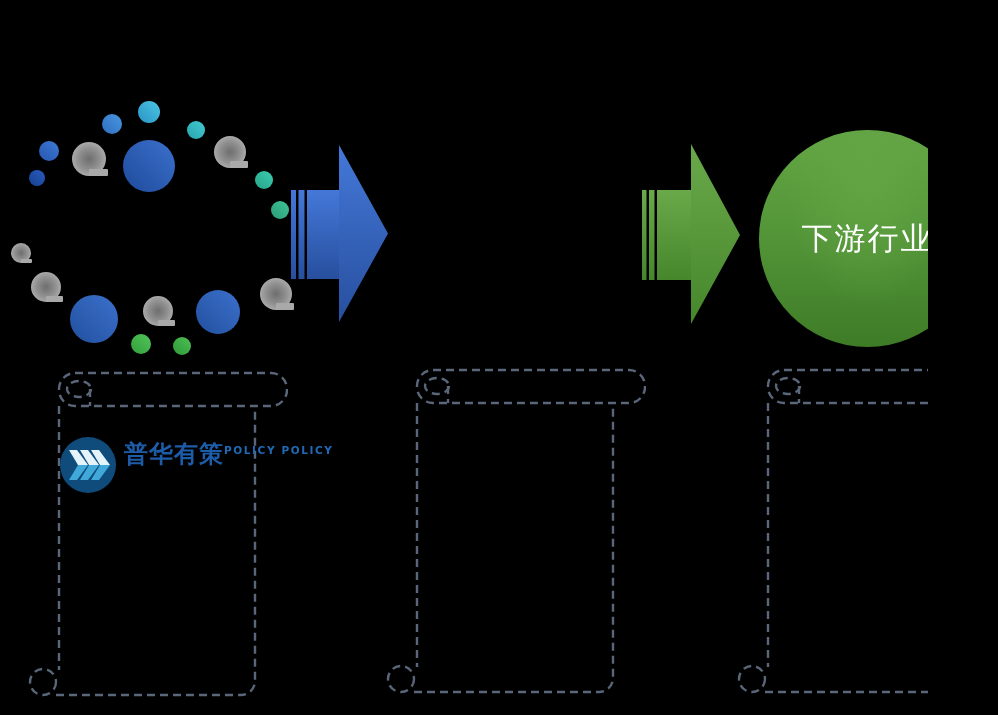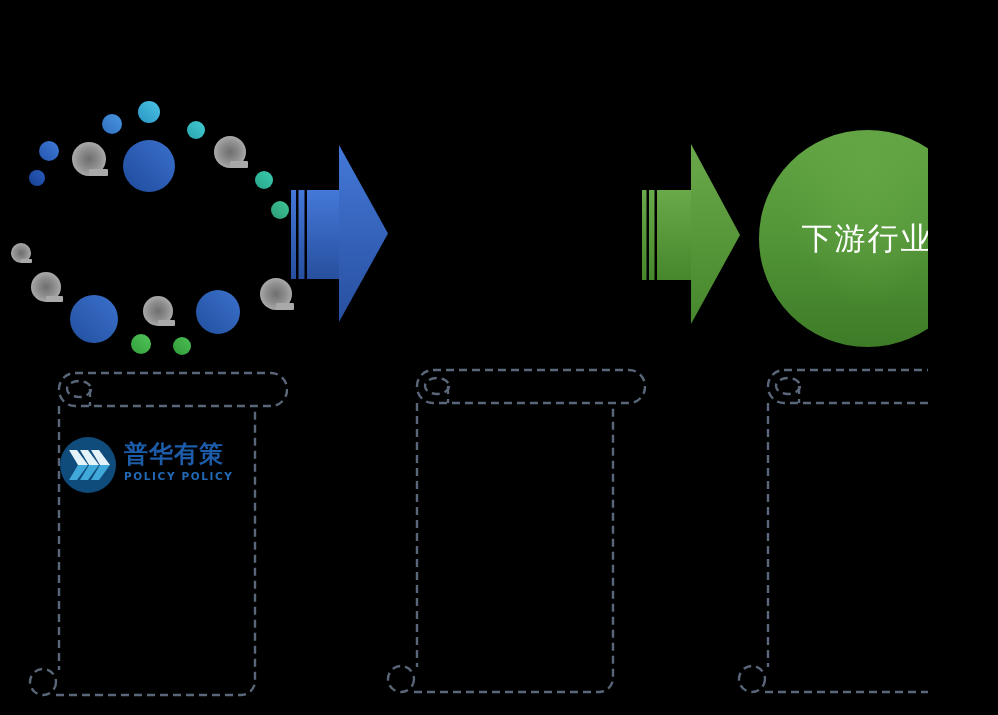--- a/index.html
+++ b/index.html
@@ -15,21 +15,21 @@
   
   .big-circle{
     position:absolute;border-radius:50%;
     display:flex;align-items:center;justify-content:center;
     color:#fff;font-size:31px;letter-spacing:2px;font-weight:400;
   }
   
   .scroll-svg{position:absolute;display:block;}
   
   .logo{position:absolute;display:flex;align-items:flex-start;}
-  .logo-texts{margin-left:8px;display:flex;flex-direction:column;justify-content:center;padding-top:4px;}
+  .logo-texts{margin-left:8px;display:flex;justify-content:center;padding-top:4px;}
   .logo-cn{font-size:24px;font-weight:bold;letter-spacing:1px;line-height:1.1;}
   .logo-en{font-size:10.5px;font-weight:bold;letter-spacing:1.6px;margin-top:3px;}
 </style>
 </head>
 <body>
 
 <div class="stage" style="background: rgb(0, 0, 0);">
 
   <div id="bubble-cluster">
       <div class="bubble" style="left: 39px; top: 141px; height: 20px; width: 20px; background: linear-gradient(45deg, rgb(37, 86, 174), rgb(63, 122, 216));"></div>

